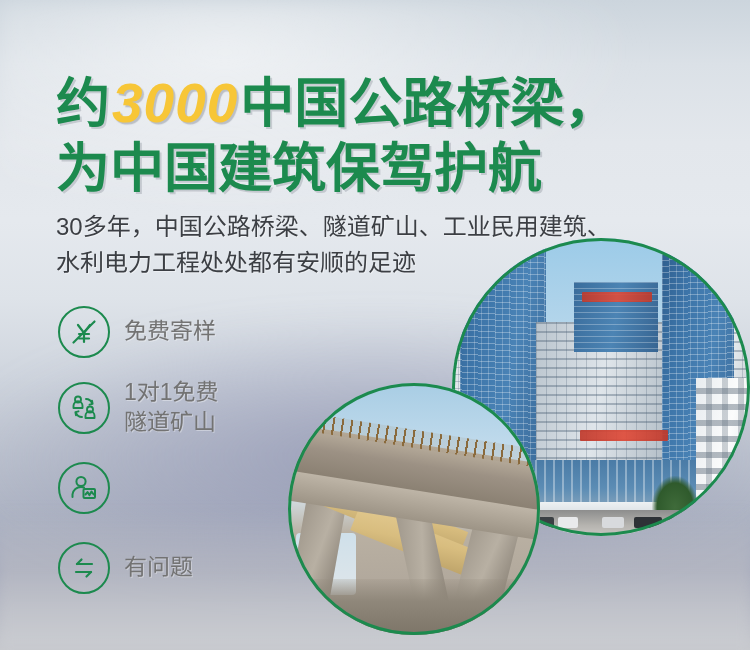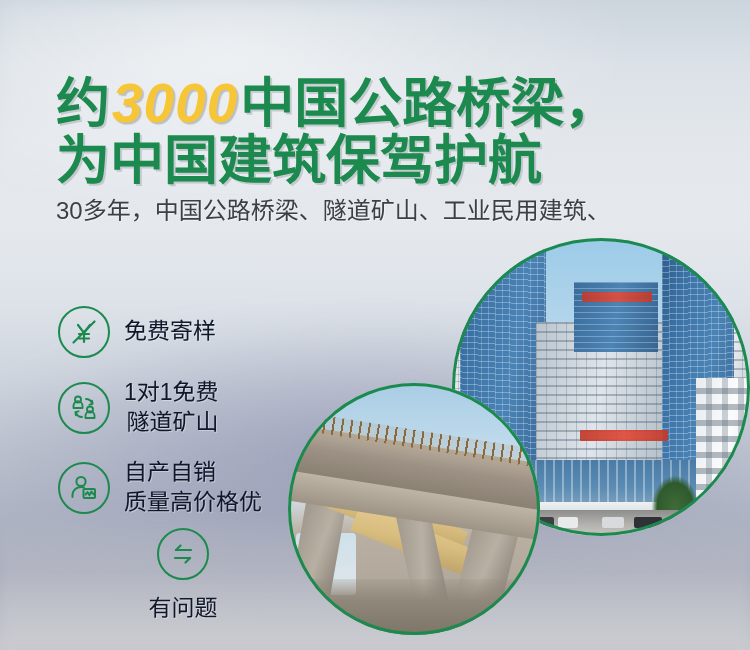--- a/index.html
+++ b/index.html
@@ -265,33 +265,33 @@
   .hl-num {
     font-size: 55px;
     font-weight: 700;
     font-style: italic;
     color: #f7c637;
     letter-spacing: 1px;
     padding: 0 2px;
     text-shadow: 2px 2px 1px rgba(110,115,128,0.38);
   }
   .hl-line2 {
-    margin-top: 2px;
+    margin-top: 10px;
     font-size: 54px;
     font-weight: 700;
     line-height: 1.0;
     color: #1c8a4e;
     text-shadow: 2px 2px 0 rgba(120,125,135,0.30);
   }
 
   
   .subtitle {
     position: absolute;
     left: 56px;
-    top: 193px;
+    top: 209px;
     z-index: 20;
     color: #3c3f44;
     font-size: 24px;
     line-height: 1.52;
     white-space: nowrap;
     text-shadow: 1px 1px 0 rgba(255,255,255,0.40);
   }
 
   
   .features {
@@ -300,37 +300,37 @@
     top: 296px;
     z-index: 20;
     width: 250px;
   }
   .feature {
     display: flex;
     align-items: center;
     gap: 14px;
   }
   .feature.f1 { height: 72px; }
-  .feature.f2 { height: 80px; text-align: right; }
+  .feature.f2 { height: 80px; }
   .feature.f3 { height: 80px; }
-  .feature.f4 { height: 80px; flex-direction: column; }
+  .feature.f4 { height: 80px; }
   .f-icon {
     flex: 0 0 auto;
     width: 52px;
     height: 52px;
     border-radius: 50%;
     border: 2.5px solid #1c8a4e;
     box-sizing: border-box;
     display: flex;
     align-items: center;
     justify-content: center;
   }
   .f-icon svg { display: block; }
   .f-text {
-    color: #0f172a;
+    color: #737373;
     font-size: 23px;
     line-height: 1.30;
     white-space: nowrap;
     text-shadow: 1px 1px 0 rgba(255,255,255,0.35);
   }
   .f-text .l2 { display: block; }
 </style>
 </head>
 <body>
 
@@ -382,20 +382,21 @@
     <div class="pbr-ring"></div>
   </div>
 
   <div class="headline">
     <div class="hl-line1"><span>约</span><span class="hl-num">3000</span><span>中国公路桥梁，</span></div>
     <div class="hl-line2">为中国建筑保驾护航</div>
   </div>
 
   <div class="subtitle">
     <div>30多年，中国公路桥梁、隧道矿山、工业民用建筑、</div>
+    <div>水利电力工程处处都有安顺的足迹</div>
   </div>
 
   <div class="features">
 
     <div class="feature f1">
       <span class="f-icon">
         <svg width="32" height="32" viewBox="0 0 32 32" fill="none" stroke="#1c8a4e" stroke-width="2.2" stroke-linecap="round">
           <path d="M10 9 L16 17 L22 9"></path>
           <path d="M11 18 L21 18"></path>
           <path d="M11 22.5 L21 22.5"></path>
@@ -429,24 +430,20 @@
 
     <div class="feature f3">
       <span class="f-icon">
         <svg width="34" height="34" viewBox="0 0 34 34" fill="none" stroke="#1c8a4e" stroke-width="2" stroke-linecap="round" stroke-linejoin="round">
           <circle cx="14" cy="10.5" r="4.6"></circle>
           <path d="M5.5 26 v-2.6 a8.5 8.5 0 0 1 8.5-7.4 a8.8 8.8 0 0 1 3 0.5"></path>
           <rect x="16.5" y="18" width="11.5" height="9" rx="1"></rect>
           <path d="M18.5 23.5 l2 -2.4 l2 3 l2 -3.6 l2.2 3"></path>
         </svg>
       </span>
-      <span class="f-text">
-        <span class="l2">自产自销</span>
-        <span class="l2">质量高价格优</span>
-      </span>
     </div>
 
     <div class="feature f4">
       <span class="f-icon">
         <svg width="32" height="32" viewBox="0 0 32 32" fill="none" stroke="#1c8a4e" stroke-width="2.2" stroke-linecap="round" stroke-linejoin="round">
           <path d="M24 12 H9"></path>
           <path d="M13.5 7.5 L9 12"></path>
           <path d="M8 20 H23"></path>
           <path d="M18.5 24.5 L23 20"></path>
         </svg>

